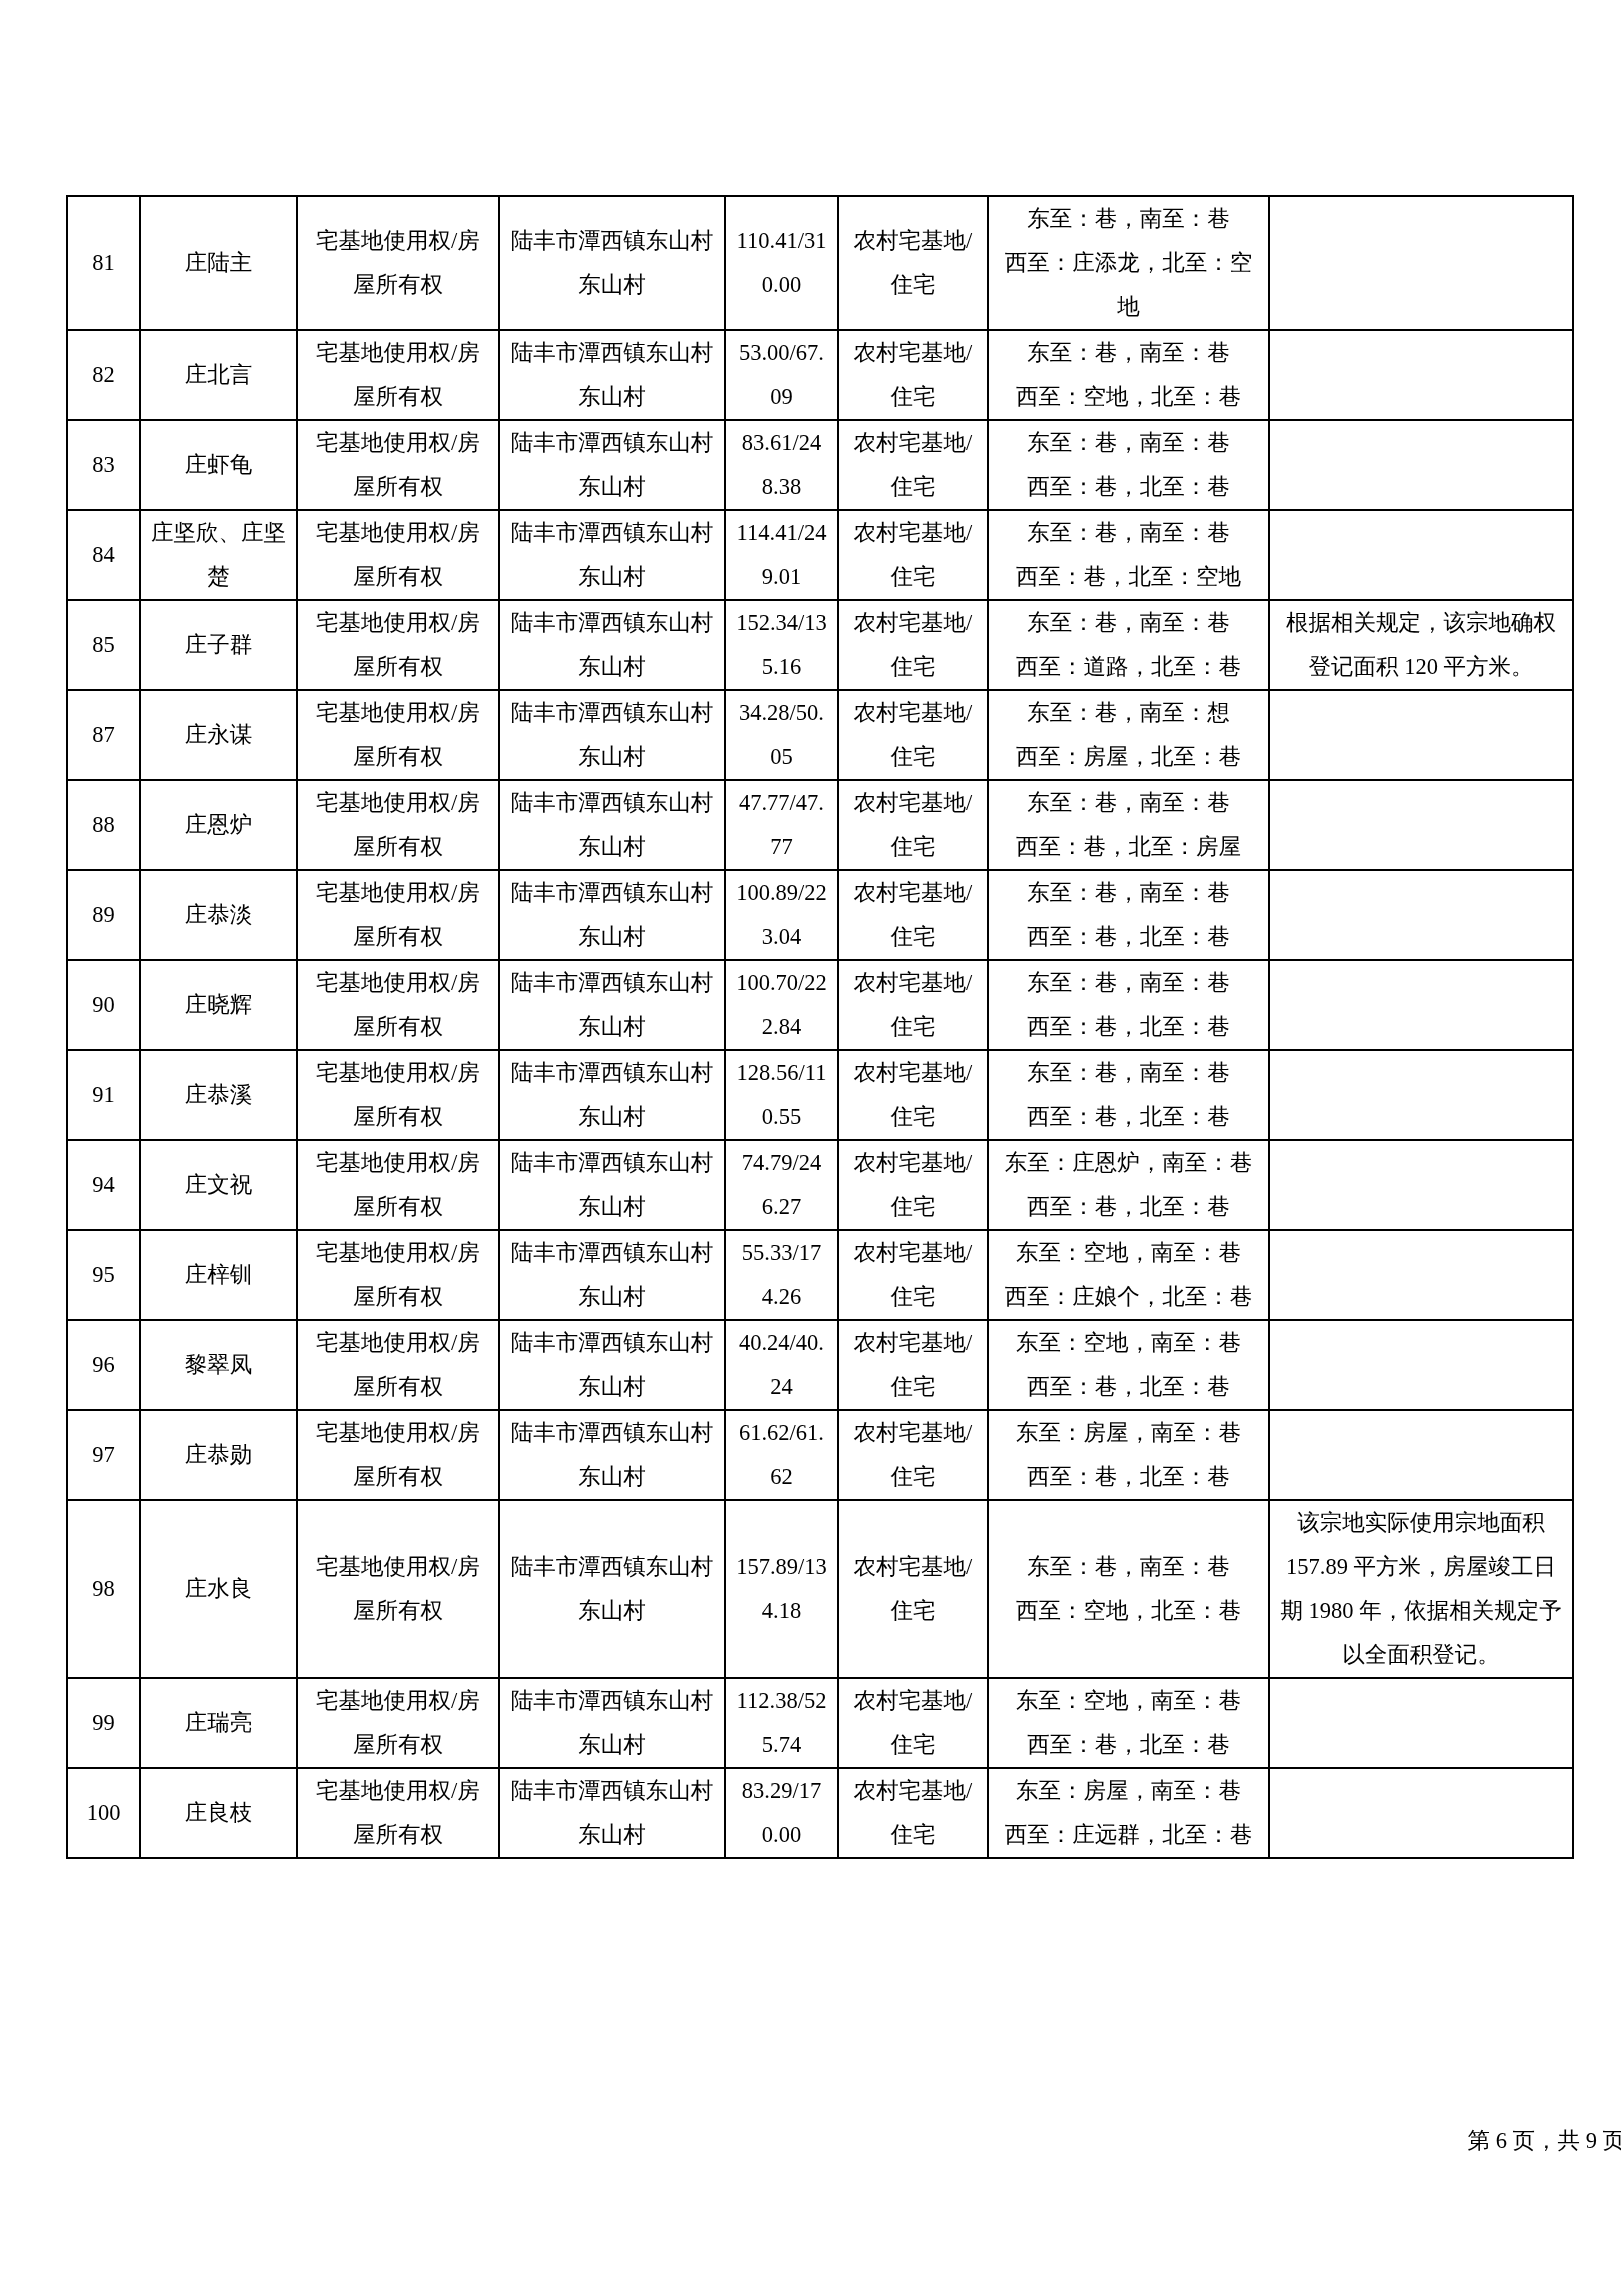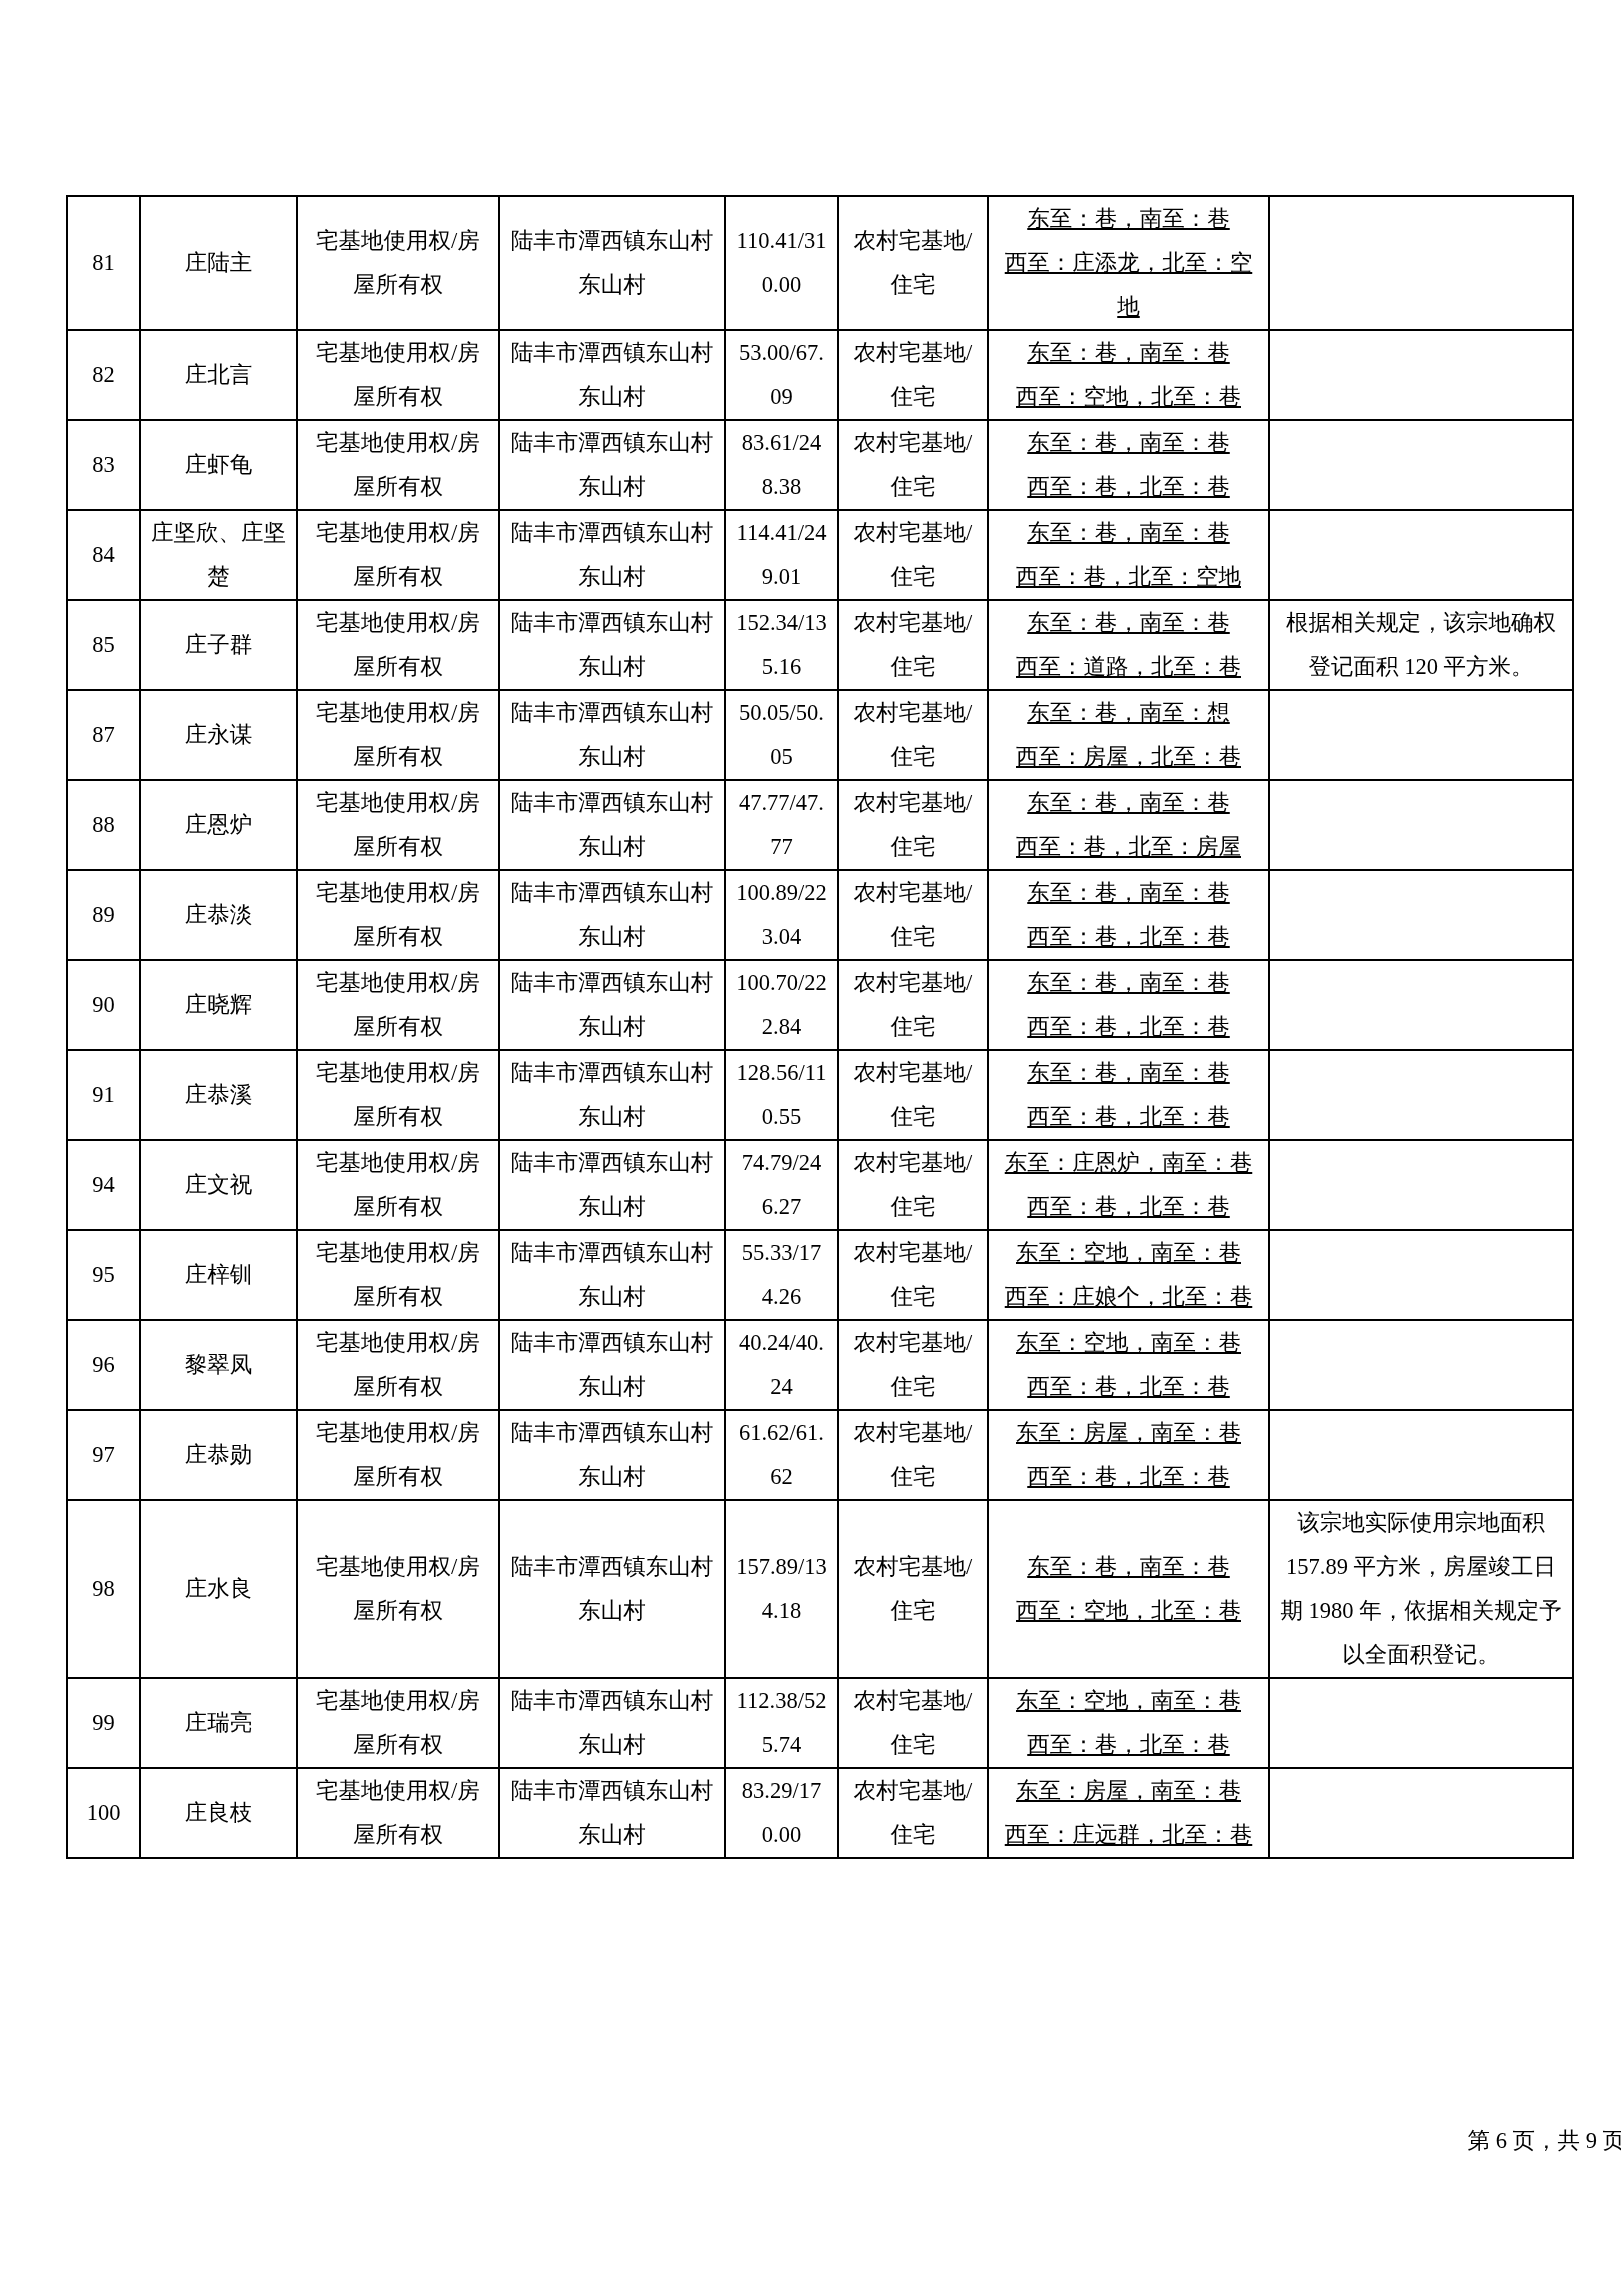--- a/index.html
+++ b/index.html
@@ -29,21 +29,21 @@
     vertical-align: middle;
     padding: 0 7.8px;
     overflow: hidden;
   }
   td.c-no     { padding: 0 2px; }
   td.c-name   { padding: 0 3.9px; }
   td.c-right  { padding: 0 7.8px; }
   td.c-loc    { padding: 0 17.6px; }
   td.c-area   { padding: 0 2px; word-break: break-all; }
   td.c-type   { padding: 0 5.9px; border-radius: 15px; }
-  td.c-bound  { padding: 0 7.8px; text-decoration: underline; }
+  td.c-bound  { padding: 0 7.8px; }
   td.c-remark { padding: 0 7.8px; }
   .footer {
     position: absolute;
     top: 2125px;
     left: 4px;
     width: 100%;
     text-align: right;
     font-size: 22.5px;
     line-height: 31px;
     font-family: "Liberation Serif", "DejaVu Serif", serif;
@@ -129,21 +129,21 @@
             <div>东至：巷，南至：巷</div>
             <div>西至：道路，北至：巷</div>
           </td>
           <td class="c-remark">根据相关规定，该宗地确权登记面积 120 平方米。</td>
         </tr>
         <tr>
           <td class="c-no">87</td>
           <td class="c-name">庄永谋</td>
           <td class="c-right">宅基地使用权/房屋所有权</td>
           <td class="c-loc">陆丰市潭西镇东山村东山村</td>
-          <td class="c-area">50.05/50.05</td>
+          <td class="c-area">34.28/50.05</td>
           <td class="c-type">农村宅基地/住宅</td>
           <td class="c-bound">
             <div>东至：巷，南至：想</div>
             <div>西至：房屋，北至：巷</div>
           </td>
           <td class="c-remark"></td>
         </tr>
         <tr>
           <td class="c-no">88</td>
           <td class="c-name">庄恩炉</td>

